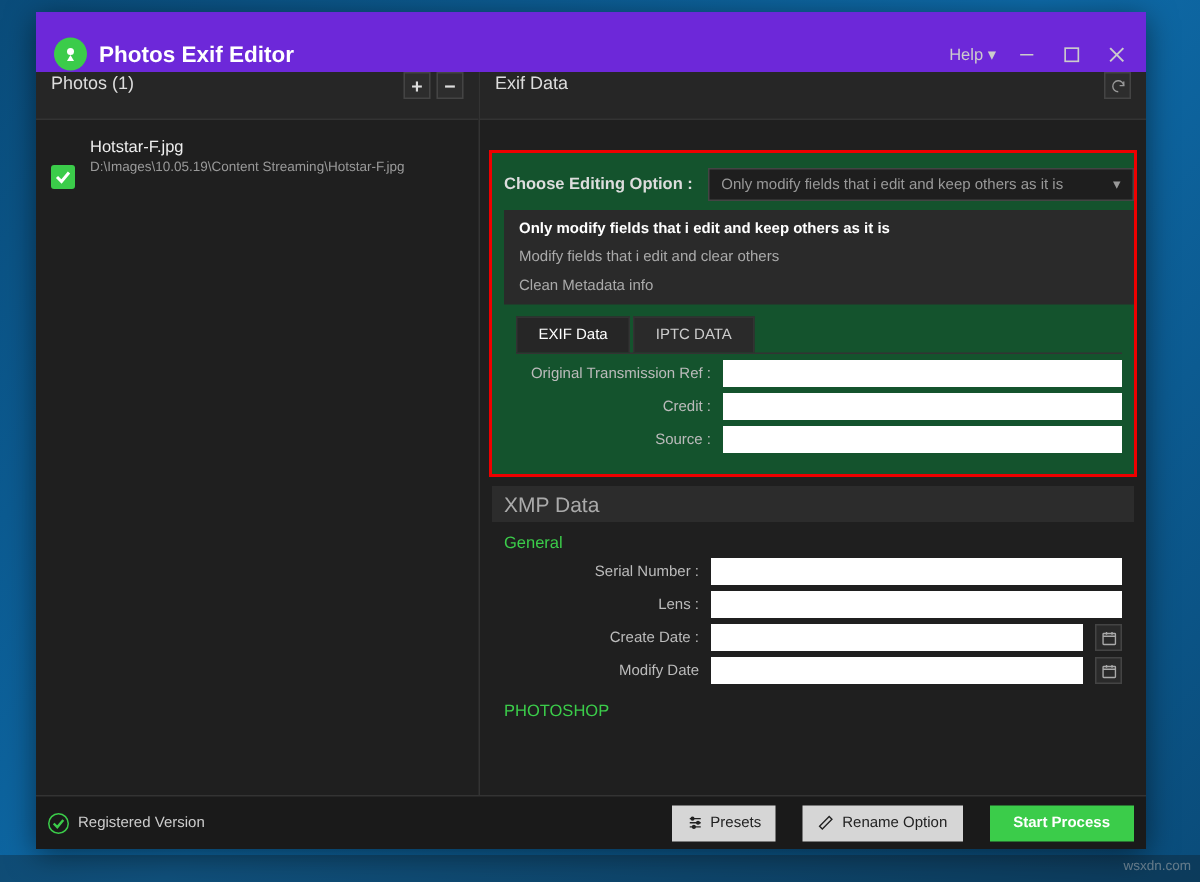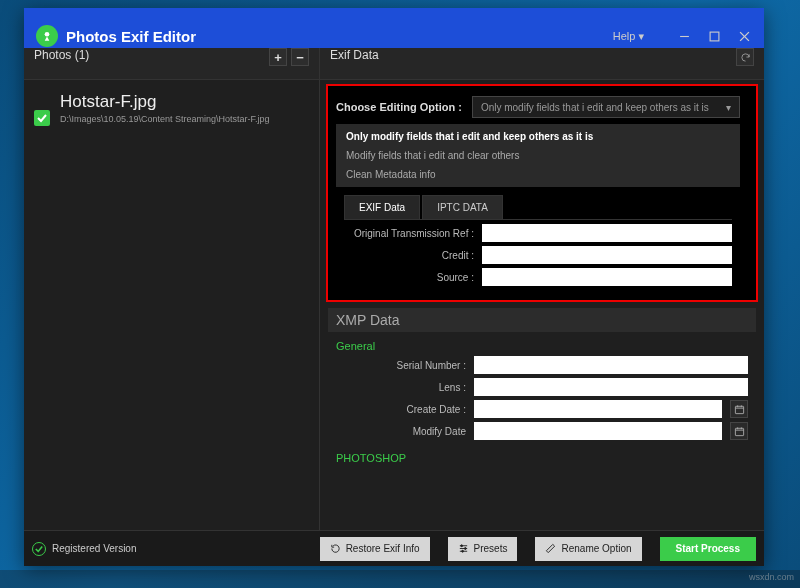--- a/index.html
+++ b/index.html
@@ -1,44 +1,44 @@
 <!DOCTYPE html>
 <html><head>
 <meta charset="utf-8">
 <style>
 * { box-sizing: border-box; margin: 0; padding: 0; }
 body { font-family: "Segoe UI", Arial, sans-serif; background: linear-gradient(135deg,#0a4c7a 0%,#0e6aa8 50%,#0a4c7a 100%); width:800px; height:588px; overflow:hidden; position:relative; }
 .window { position:absolute; top:8px; left:24px; width:740px; height:558px; background:#1a1a1a; border-radius:3px; box-shadow:0 4px 20px rgba(0,0,0,0.5); display:flex; flex-direction:column; }
-.titlebar { height:40px; background:#1d4ed8; display:flex; align-items:center; padding:16px 8px 0 12px; }
+.titlebar { height:40px; background:#6d28d9; display:flex; align-items:center; padding:16px 8px 0 12px; }
 .logo { width:22px; height:22px; border-radius:50%; background:#3bcc4a; display:flex; align-items:center; justify-content:center; margin-right:8px; }
 .logo svg { width:14px; height:14px; }
 .app-title { color:#fff; font-size:15px; font-weight:600; flex:1; }
 .title-controls { display:flex; align-items:center; gap:6px; }
-.help { color:#ccc; font-size:11px; margin-right:22px; cursor:pointer; }
+.help { color:#ccc; font-size:11px; margin-right:2px; cursor:pointer; }
 .winbtn { width:24px; height:24px; color:#ccc; display:flex; align-items:center; justify-content:center; cursor:pointer; }
 .winbtn svg { width:11px; height:11px; }
 .content { flex:1; display:flex; background:#1f1f1f; overflow:hidden; }
 .left { width:296px; background:#1f1f1f; border-right:1px solid #333; display:flex; flex-direction:column; }
 .panel-header { height:32px; display:flex; align-items:flex-start; padding:0 10px; color:#ddd; font-size:12px; border-bottom:1px solid #333; background:#262626; }
 .panel-header .title { flex:1; }
 .sq { width:18px; height:18px; background:#2d2d2d; border:1px solid #444; display:flex; align-items:center; justify-content:center; color:#ddd; margin-left:4px; cursor:pointer; font-size:13px; font-weight:bold; }
 .file-item { display:flex; padding:12px 10px; gap:10px; align-items:flex-start; }
 .check { width:16px; height:16px; background:#3bcc4a; border-radius:2px; display:flex; align-items:center; justify-content:center; margin-top:18px; }
 .check svg { width:10px; height:10px; }
 .thumb { width:78px; height:46px; background:#0b0b0b; display:flex; align-items:center; justify-content:center; color:#888; font-size:9px; position:relative; overflow:hidden; }
 .thumb::before { content:""; position:absolute; left:6px; top:18px; width:14px; height:14px; border-radius:50%; background:#2a6f3a; }
 .thumb span { position:absolute; left:22px; top:18px; font-size:10px; color:#ccc; letter-spacing:0; }
 .file-meta { flex:1; color:#ccc; }
-.file-name { font-size:17px; color:#eee; margin-bottom:2px; }
+.file-name { font-size:11px; color:#eee; margin-bottom:2px; }
 .file-path { font-size:9px; color:#999; line-height:1.3; }
 .right { flex:1; display:flex; flex-direction:column; background:#1f1f1f; }
 .right .panel-header { background:#262626; }
 .refresh { width:18px; height:18px; background:#2d2d2d; border:1px solid #444; display:flex; align-items:center; justify-content:center; cursor:pointer; }
 .refresh svg { width:11px; height:11px; }
-.redbox { border:2px solid #e00; margin:4px 6px 0 6px; padding:10px 16px 8px 8px; background:#000000; }
+.redbox { border:2px solid #e00; margin:20px 6px 0 6px; padding:10px 0 8px 8px; background:#14532d; }
 .edit-row { display:flex; align-items:center; gap:10px; margin-bottom:6px; }
 .edit-label { color:#ddd; font-size:11px; font-weight:600; }
 .dropdown { flex:1; background:#1e1e1e; border:1px solid #444; height:22px; display:flex; align-items:center; padding:0 8px; color:#999; font-size:10px; position:relative; cursor:pointer; }
 .dropdown .chev { margin-left:auto; color:#999; }
 .dd-menu { background:#2a2a2a; margin-top:2px; padding:3px 0; }
 .dd-item { padding:4px 10px; font-size:10px; color:#aaa; cursor:pointer; }
 .dd-item.sel { color:#fff; font-weight:600; }
 .tabs { display:flex; margin:8px 8px 0 8px; border-bottom:1px solid #333; }
 .tab { padding:6px 14px; font-size:10px; color:#ccc; background:#2a2a2a; border:1px solid #333; border-bottom:none; margin-right:2px; cursor:pointer; }
 .tab.active { background:#262626; color:#fff; }
@@ -206,27 +206,20 @@
     <div class="reg">
       <div class="reg-badge">
           <svg viewBox="0 0 10 10" stroke="#3bcc4a" stroke-width="2" fill="none">
             <polyline points="1,5 4,8 9,2"></polyline>
           </svg>
         </div>
       <span>Registered Version</span>
     </div>
     <button class="btn">
         <svg viewBox="0 0 24 24" stroke="#222" stroke-width="2" fill="none">
-          <path d="M4 12a8 8 0 1 0 3-6"></path>
-          <polyline points="4,4 4,9 9,9"></polyline>
-        </svg>
-        <span>Restore Exif Info</span>
-      </button>
-    <button class="btn">
-        <svg viewBox="0 0 24 24" stroke="#222" stroke-width="2" fill="none">
           <line x1="4" y1="6" x2="20" y2="6"></line>
           <line x1="4" y1="12" x2="20" y2="12"></line>
           <line x1="4" y1="18" x2="20" y2="18"></line>
           <circle cx="8" cy="6" r="2" fill="#222"></circle>
           <circle cx="16" cy="12" r="2" fill="#222"></circle>
           <circle cx="10" cy="18" r="2" fill="#222"></circle>
         </svg>
         <span>Presets</span>
       </button>
     <button class="btn">

